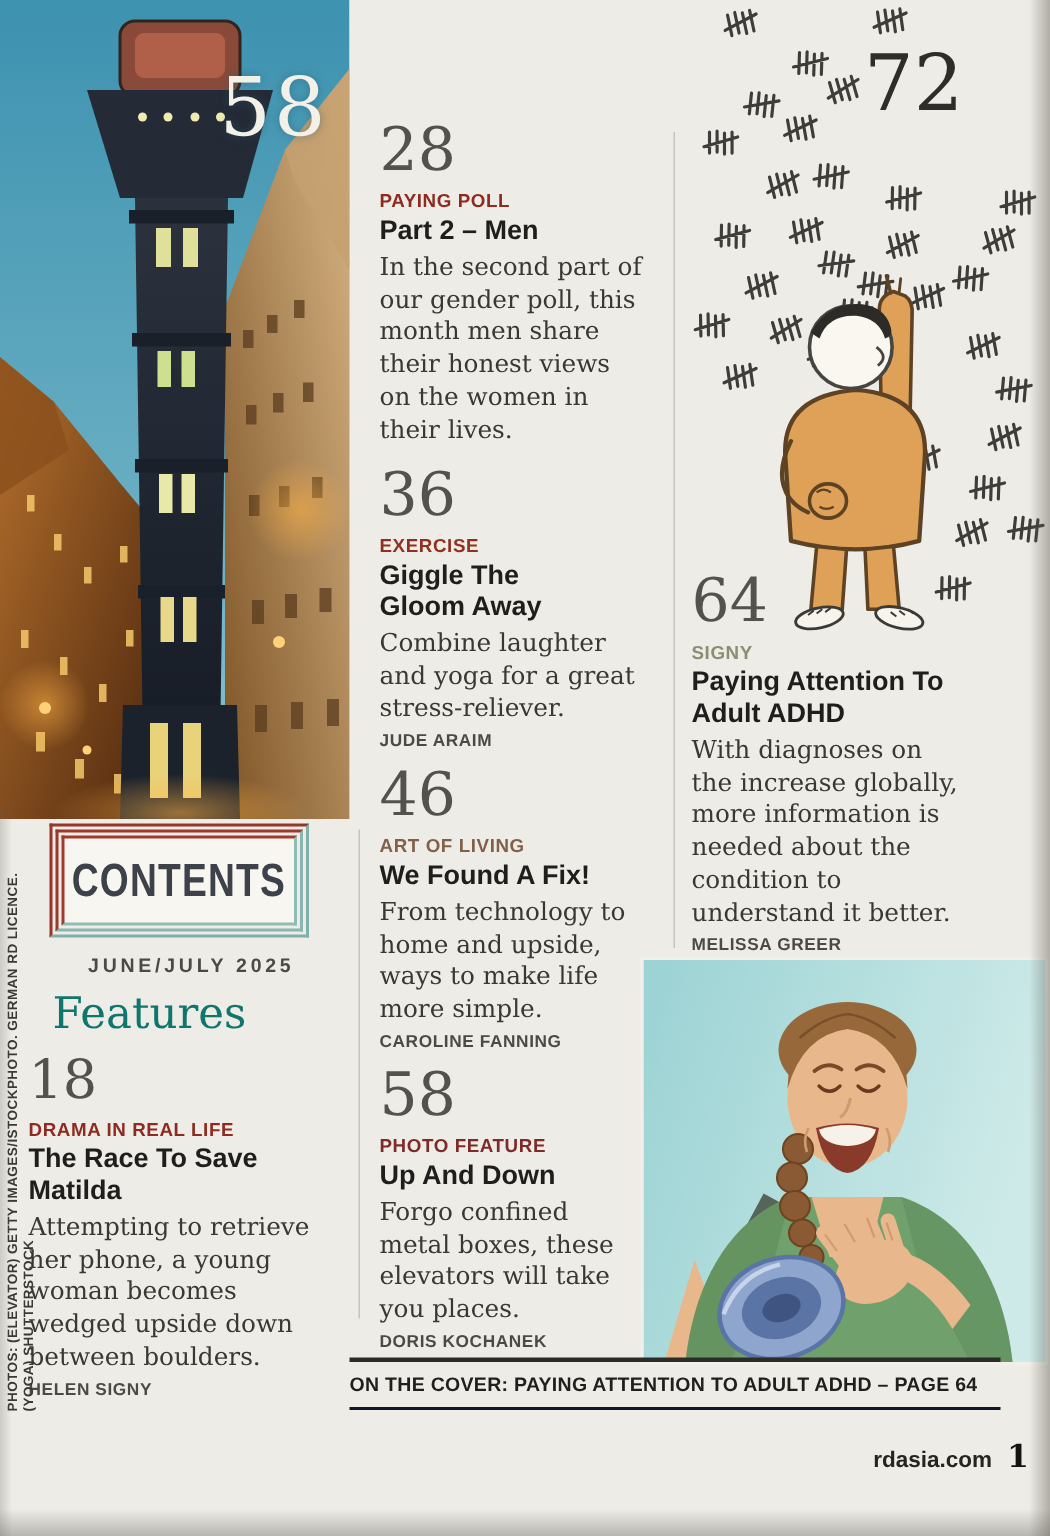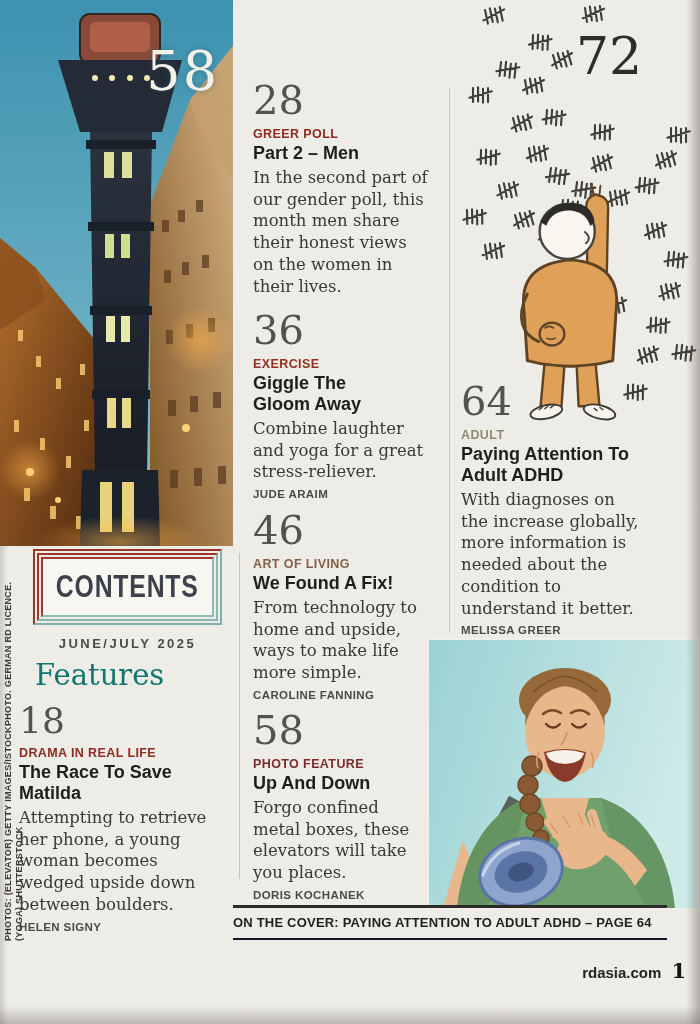--- a/index.html
+++ b/index.html
@@ -20,21 +20,21 @@
   .vrule-left  { left:239px; top:553px; height:326px; }
   .vrule-right { left:449px; top:88px;  height:544px; }
 
   
   .photo-elevator { position:absolute; left:0; top:0; width:233px; height:546px; }
   .photo-elevator svg { display:block; }
   .photo-num { position:absolute; right:14px; top:40px; font-family:"DejaVu Serif", serif;
                font-size:54px; color:#f3f0e7; letter-spacing:2px; text-shadow:0 0 6px rgba(40,90,110,0.5); }
 
   
-  .stamp { position:absolute; left:33px; top:549px; width:189px; height:76px; }
+  .stamp { position:absolute; left:33px; top:549px; width:173px; height:76px; }
   .stamp .b { position:absolute; border-style:solid; border-width:2px; }
   .stamp .b1 { inset:0;   border-color:#993428 #7fb0ab #7fb0ab #993428; }
   .stamp .b2 { inset:4px; border-color:#9d382a #8ab6b1 #8ab6b1 #9d382a; }
   .stamp .b3 { inset:8px; border-color:#a03a2c #90bcb6 #90bcb6 #a03a2c; background:#f8f6f1;
                display:flex; align-items:center; justify-content:center; }
   .contents-text { font-weight:bold; font-size:31px; color:#3d424a; transform:scaleX(0.80); letter-spacing:1px; }
 
   .issue-date { position:absolute; left:33px; top:636px; width:189px; text-align:center;
                 font-weight:bold; font-size:13px; letter-spacing:2.5px; color:#4b4a47; }
   .features-title { position:absolute; left:35px; top:658px; font-family:"DejaVu Serif", serif;
@@ -204,21 +204,21 @@
   <div class="feature feature-18">
     <div class="f-num">18</div>
     <div class="f-cat" style="color: rgb(142, 42, 31);">DRAMA IN REAL LIFE</div>
     <div class="f-title">The Race To Save Matilda</div>
     <div class="f-desc">Attempting to retrieve her phone, a young woman becomes wedged upside down between boulders.</div>
     <div class="f-byline">HELEN SIGNY</div>
   </div>
 
   <div class="feature feature-28">
     <div class="f-num">28</div>
-    <div class="f-cat" style="color: rgb(142, 42, 31);">GREER POLL</div>
+    <div class="f-cat" style="color: rgb(142, 42, 31);">PAYING POLL</div>
     <div class="f-title">Part 2 – Men</div>
     <div class="f-desc">In the second part of our gender poll, this month men share their honest views on the women in their lives.</div>
   </div>
 
   <div class="feature feature-36">
     <div class="f-num">36</div>
     <div class="f-cat" style="color: rgb(146, 48, 31);">EXERCISE</div>
     <div class="f-title">Giggle The Gloom Away</div>
     <div class="f-desc">Combine laughter and yoga for a great stress-reliever.</div>
     <div class="f-byline">JUDE ARAIM</div>
@@ -305,21 +305,21 @@
           <ellipse cx="110" cy="242" rx="17" ry="7" fill="#f7f4ec" stroke="#3c3a36" stroke-width="2" transform="rotate(14 110 242)"></ellipse>
           <path d="M104,238 l4,3 M110,237 l4,3 M116,236 l4,3" stroke="#3c3a36" stroke-width="1.4"></path>
         </g>
       </g>
     </svg>
   </div>
   <div class="num-72">72</div>
 
   <div class="feature feature-64">
     <div class="f-num">64</div>
-    <div class="f-cat" style="color: rgb(141, 141, 115);">ADULT</div>
+    <div class="f-cat" style="color: rgb(141, 141, 115);">SIGNY</div>
     <div class="f-title">Paying Attention To Adult ADHD</div>
     <div class="f-desc">With diagnoses on the increase globally, more information is needed about the condition to understand it better.</div>
     <div class="f-byline">MELISSA GREER</div>
   </div>
 
   <div class="photo-yoga">
     <svg width="268" height="268" viewBox="0 0 268 268">
       <defs>
         <linearGradient id="wbg" x1="0" y1="0" x2="1" y2="0.3">
           <stop offset="0" stop-color="#9bd2d4"></stop>

